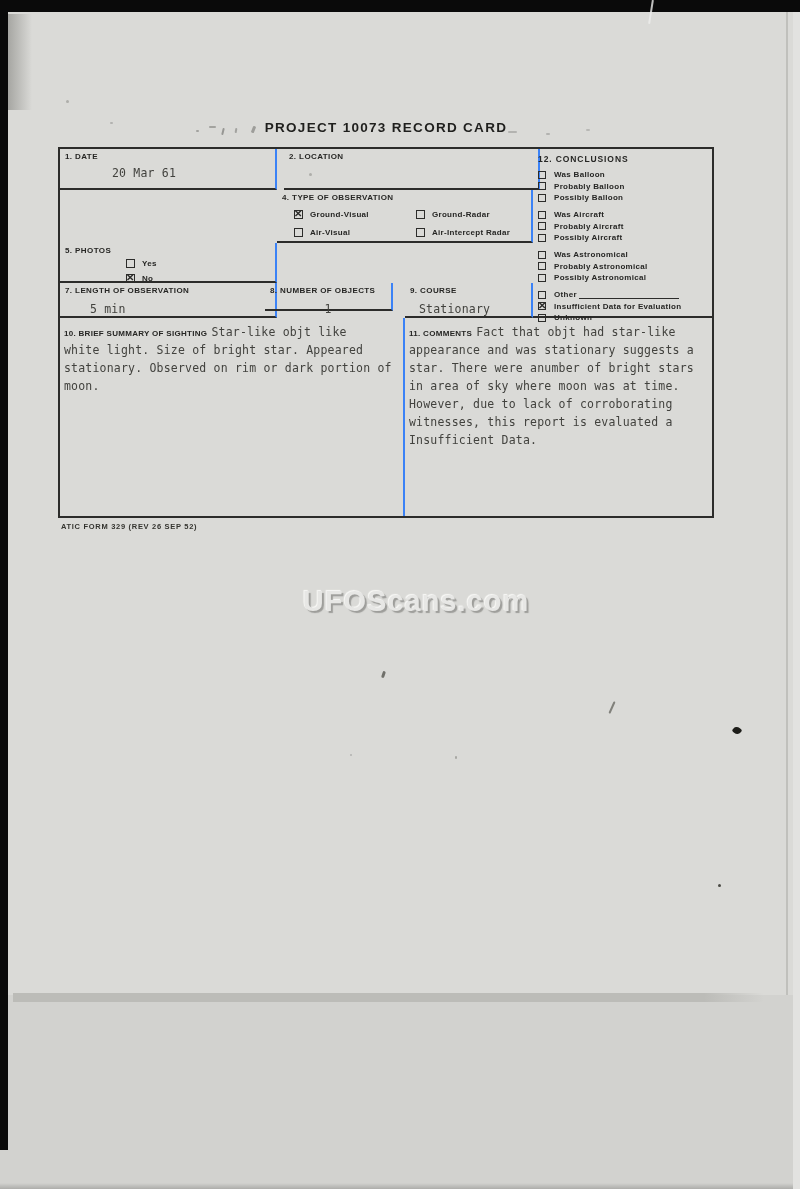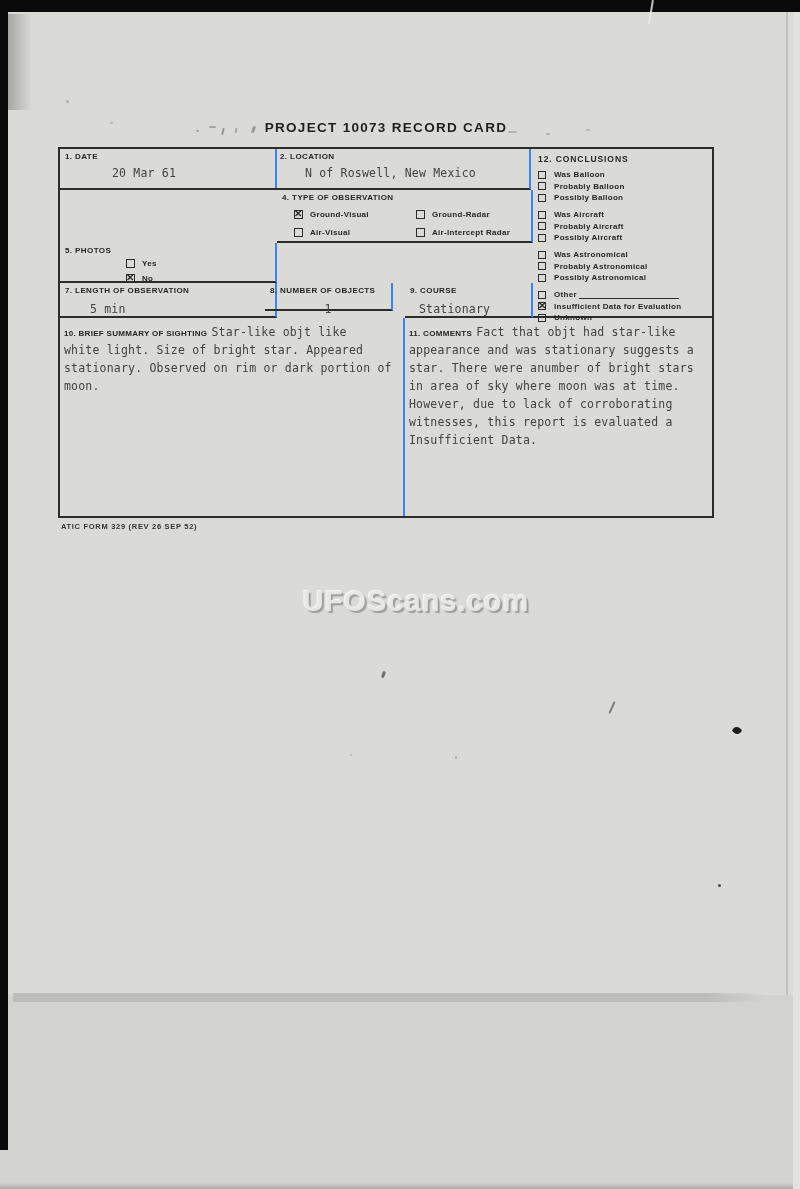--- a/index.html
+++ b/index.html
@@ -38,21 +38,21 @@
   .br{border-right:2px solid #3b82f6;}
   .bb{border-bottom:2px solid #2c2c2a;}
 
   .lbl{font-size:8px;font-weight:bold;letter-spacing:.4px;color:#262624;}
   .typed{font-family:"DejaVu Sans Mono", monospace;font-size:11.5px;color:#42423e;letter-spacing:.2px;}
   .pre{white-space:pre-wrap;line-height:15px;}
 
   .cell .lbl.head{display:block;padding:3px 0 0 5px;}
 
   .c-date   {left:0;   top:0;   width:217px;height:41px;}
-  .c-loc    {left:215px;top:0;   width:256px;height:41px;}
+  .c-loc    {left:224px;top:0;   width:256px;height:41px;}
   .c-concl  {left:473px;top:0;   width:179px;height:169px;}
   .c-dtg    {left:0;   top:41px; width:217px;height:53px;}
   .c-type   {left:217px;top:41px;width:256px;height:53px;}
   .c-photos {left:0;   top:94px; width:217px;height:40px;}
   .c-source {left:217px;top:94px;width:256px;height:40px;}
   .c-len    {left:0;   top:134px;width:217px;height:35px;}
   .c-num    {left:205px;top:134px;width:128px;height:28px;}
   .c-course {left:345px;top:134px;width:128px;height:35px;}
   .c-summ   {left:0;   top:169px;width:345px;height:198px;}
   .c-comm   {left:345px;top:169px;width:307px;height:198px;}
@@ -109,21 +109,20 @@
 
 <div class="card">
 
   <div class="cell c-date br bb">
     <span class="lbl head">1. DATE</span>
     <span class="typed v-date">20 Mar 61</span>
   </div>
 
   <div class="cell c-loc br bb">
     <span class="lbl head">2. LOCATION</span>
-    <span class="typed v-loc">N of Roswell, New Mexico</span>
   </div>
 
   <div class="cell c-concl bb">
     <span class="lbl concl-head">12. CONCLUSIONS</span>
     <div class="concl-list">
       <div class="opt-row">
         <span class="cb"></span>
         <span class="lbl">Was Balloon</span>
       </div>
       <div class="opt-row">

